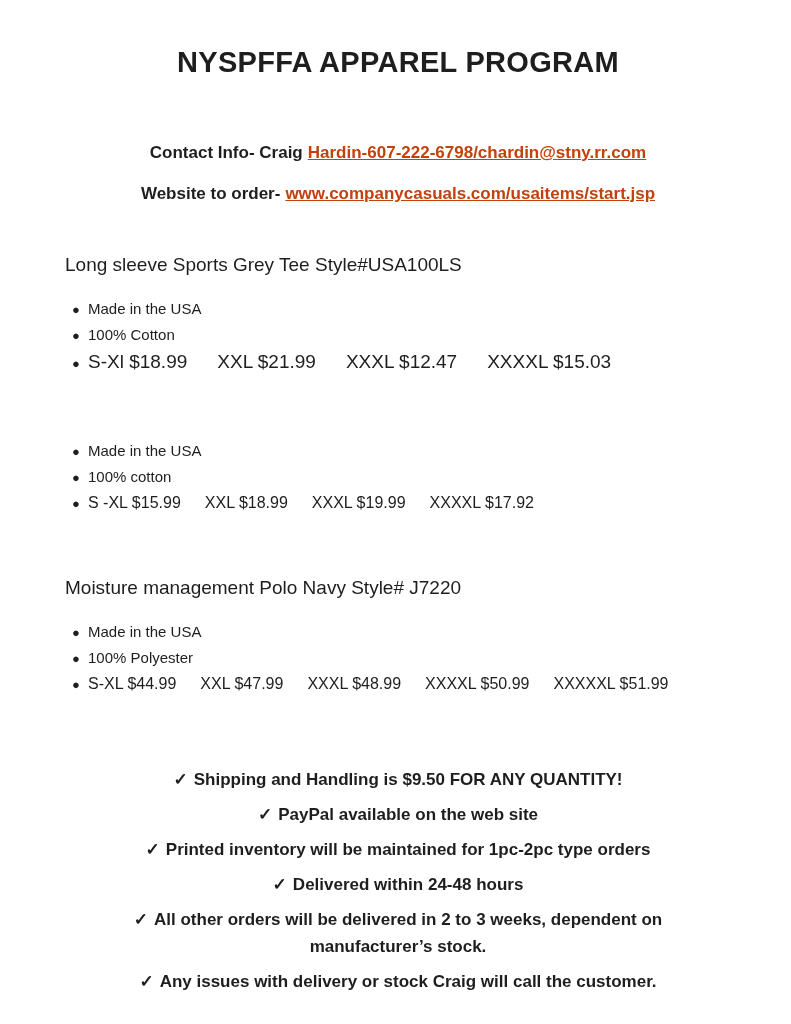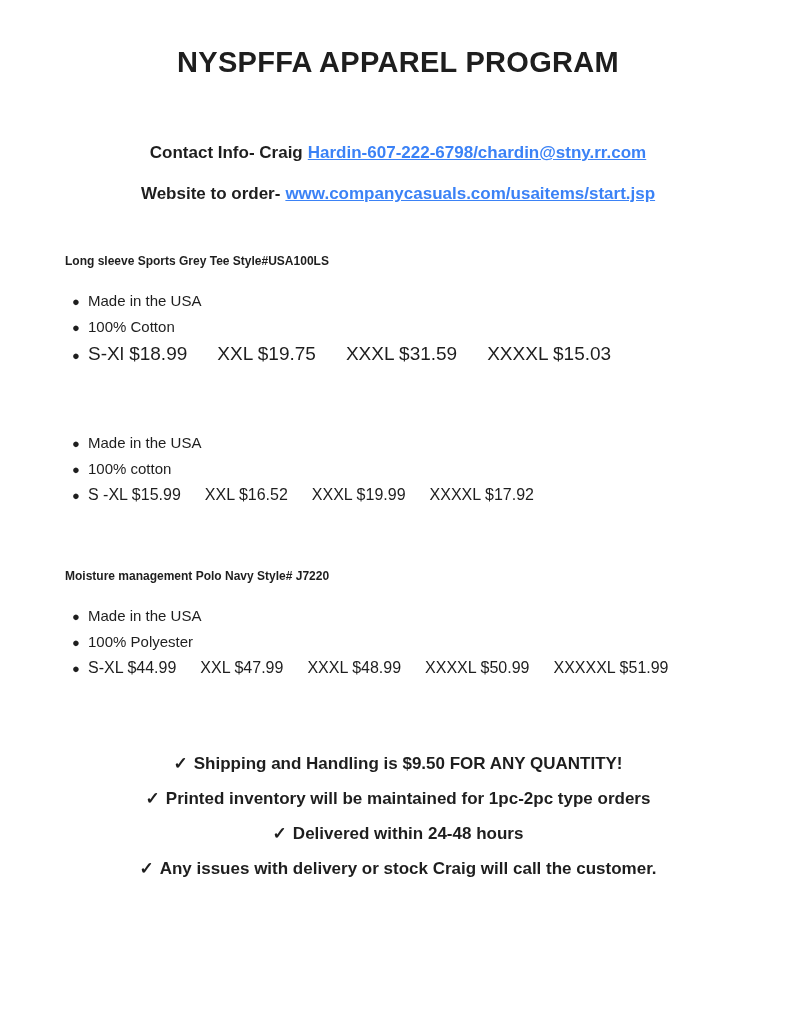--- a/index.html
+++ b/index.html
@@ -26,29 +26,29 @@
   }
   .contact-block {
     text-align: center;
     font-size: 17px;
     font-weight: 700;
     margin-bottom: 50px;
   }
   .contact-line { margin: 0 0 20px 0; line-height: 21px; }
   .contact-label { margin-right: 5px; }
   a.doc-link {
-    color: #3b82f6;
+    color: #c2410c;
     text-decoration: underline;
     font-weight: 700;
     cursor: pointer;
   }
   .product { margin-bottom: 60px; }
   .product-heading {
-    font-size: 12px;
-    font-weight: 700;
+    font-size: 19px;
+    font-weight: 400;
     margin: 0 0 20px 0;
   }
   .bullet-list { list-style: none; margin: 0; padding: 0; }
   .bullet-list li {
     line-height: 25px;
     font-size: 15px;
     font-weight: 400;
     display: flex;
     align-items: baseline;
   }
@@ -96,40 +96,40 @@
         <span class="bullet-dot">●</span>
         <span>Made in the USA</span>
       </li>
       <li>
         <span class="bullet-dot">●</span>
         <span>100% Cotton</span>
       </li>
       <li class="price-line price-lg">
         <span class="bullet-dot">●</span>
         <span>
-          <span class="seg">S-Xl $18.99</span><span class="seg">XXL $19.75</span><span class="seg">XXXL $31.59</span><span class="seg">XXXXL $15.03</span>
+          <span class="seg">S-Xl $18.99</span><span class="seg">XXL $21.99</span><span class="seg">XXXL $12.47</span><span class="seg">XXXXL $15.03</span>
         </span>
       </li>
     </ul>
   </section>
 
   <section class="product">
     <ul class="bullet-list">
       <li>
         <span class="bullet-dot">●</span>
         <span>Made in the USA</span>
       </li>
       <li>
         <span class="bullet-dot">●</span>
         <span>100% cotton</span>
       </li>
       <li class="price-line price-md">
         <span class="bullet-dot">●</span>
         <span>
-          <span class="seg">S -XL $15.99</span><span class="seg">XXL $16.52</span><span class="seg">XXXL $19.99</span><span class="seg">XXXXL $17.92</span>
+          <span class="seg">S -XL $15.99</span><span class="seg">XXL $18.99</span><span class="seg">XXXL $19.99</span><span class="seg">XXXXL $17.92</span>
         </span>
       </li>
     </ul>
   </section>
 
   <section class="product">
     <h2 class="product-heading">Moisture management Polo Navy Style# J7220</h2>
     <ul class="bullet-list">
       <li>
         <span class="bullet-dot">●</span>
@@ -146,23 +146,29 @@
         </span>
       </li>
     </ul>
   </section>
 
   <div class="notes">
     <p class="note">
       <span class="check-icon">✓</span><span>Shipping and Handling is $9.50 FOR ANY QUANTITY!</span>
     </p>
     <p class="note">
+      <span class="check-icon">✓</span><span>PayPal available on the web site</span>
+    </p>
+    <p class="note">
       <span class="check-icon">✓</span><span>Printed inventory will be maintained for 1pc-2pc type orders</span>
     </p>
     <p class="note">
       <span class="check-icon">✓</span><span>Delivered within 24-48 hours</span>
+    </p>
+    <p class="note">
+      <span class="check-icon">✓</span><span>All other orders will be delivered in 2 to 3 weeks, dependent on manufacturer’s stock.</span>
     </p>
     <p class="note">
       <span class="check-icon">✓</span><span>Any issues with delivery or stock Craig will call the customer.</span>
     </p>
   </div>
 
 </div>
 
 </body></html>

